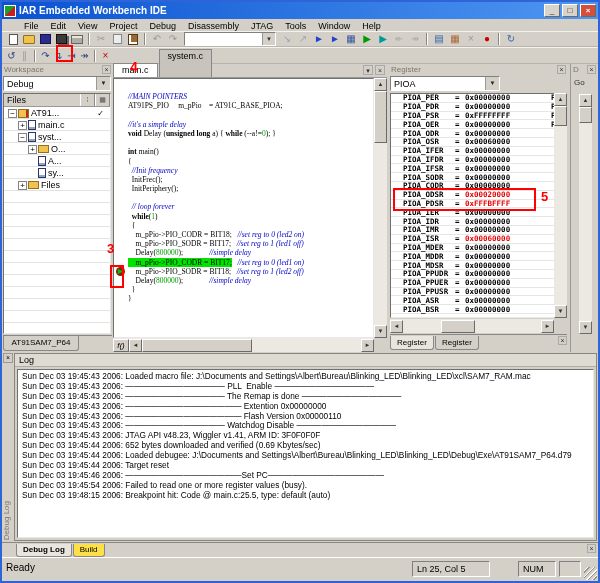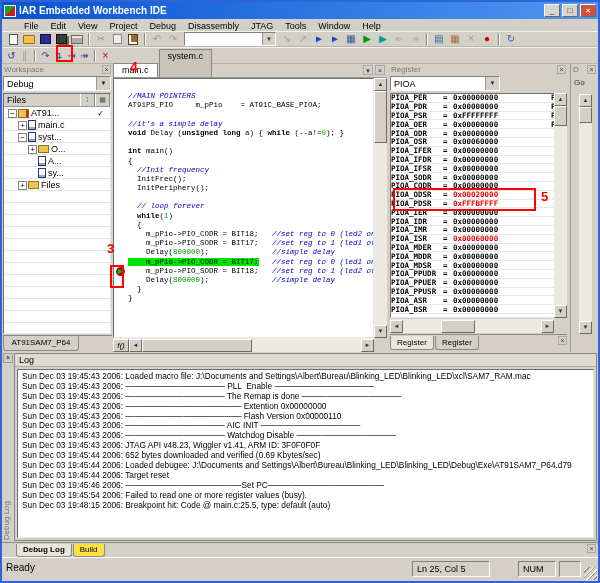--- a/index.html
+++ b/index.html
@@ -61,21 +61,21 @@
 .ws-tab{width:76px;height:15px;background:#d4d0c8;border:1px solid #888;border-top:none;border-radius:0 0 3px 3px;font-size:8px;text-align:center;line-height:14px}
 
 #editor{left:113px;top:64px;width:274px;height:288px}
 .ed-tabs{position:absolute;left:0;top:0;right:0;height:14px;display:flex;align-items:flex-end;border-bottom:1px solid #999;background:#d4d0c8}
 .ed-tab{height:28px;padding:0 8px;font-size:9px;line-height:13px;background:#c8c4bc;border:1px solid #888;border-bottom:none;margin-right:1px}
 .ed-tab.active{background:#fff;height:14px}
 .ed-mini{margin-left:auto;display:flex;gap:2px;padding:0 2px 2px 0}
 .ed-mini span{width:10px;height:10px;font-size:7px;line-height:9px;text-align:center;color:#333;border:1px solid #aaa;background:#d4d0c8}
 #code-box{position:absolute;left:0;top:14px;right:13px;bottom:14px;overflow:hidden}
 #code-area{position:absolute;left:0;top:0;right:0;padding:4px 0 0 14px}
-.cline{height:9.2px;line-height:9.2px;white-space:pre;font-family:Liberation Mono, monospace;font-size:7.5px;color:#000}
+.cline{height:9.2px;line-height:9.2px;white-space:pre;font-family:Liberation Serif, serif;font-size:7.5px;color:#000}
 .tok-c{color:#0202c8;font-style:italic}
 .tok-k{font-weight:bold}
 .tok-n{color:#00a000}
 .tok-h{background:#00e400}
 .exec-marker{position:absolute;left:2px;width:10px;height:9px}
 .bp-dot{position:absolute;left:0;top:0;width:9px;height:9px;background:#a01010;border-radius:50%}
 .exec-arrow{position:absolute;left:0;top:-1px;font-size:9px;color:#00c400;text-shadow:0 0 1px #005500}
 .vscroll{position:absolute;width:13px;background:#ece9e2}
 #ed-vscroll{right:0;top:14px;bottom:14px}
 .sbtn{position:absolute;left:0;width:13px;height:13px;background:#d4d0c8;border:1px solid;border-color:#fff #6a6a6a #6a6a6a #fff;font-size:6px;text-align:center;line-height:11px;color:#333}
@@ -83,21 +83,21 @@
 .hscroll{position:absolute;height:14px;background:#ece9e2;display:flex;align-items:center}
 #ed-bottom{left:0;right:13px;bottom:0}
 .fxbtn{width:16px;height:13px;background:#d4d0c8;border:1px solid;border-color:#fff #6a6a6a #6a6a6a #fff;font-size:8px;font-style:italic;text-align:center;line-height:11px;flex:none}
 .hbtn{width:13px;height:13px;background:#d4d0c8;border:1px solid;border-color:#fff #6a6a6a #6a6a6a #fff;font-size:6px;text-align:center;line-height:11px;color:#333;flex:none}
 .htrack{flex:1;height:13px;position:relative}
 .hthumb{position:absolute;top:0;height:13px;background:#d4d0c8;border:1px solid;border-color:#fff #6a6a6a #6a6a6a #fff}
 
 #register{left:389px;top:64px;width:179px;height:288px}
 #reg-combo{left:1px;top:12px;width:110px}
 #reg-grid{position:absolute;left:1px;top:29px;right:1px;bottom:34px;overflow:hidden}
-.rrow{height:8.8px;display:flex;align-items:center;font-family:"DejaVu Sans Mono",monospace;font-size:7.5px;font-weight:bold;border-bottom:1px solid #e6e6e6;padding-left:0;white-space:nowrap}
+.rrow{height:8.8px;display:flex;align-items:center;font-family:"DejaVu Sans Mono",monospace;font-size:7.5px;font-weight:bold;border-bottom:1px solid #e6e6e6;padding-left:12px;white-space:nowrap}
 .rname{width:52px;flex:none}
 .req{width:10px;flex:none}
 .rval{flex:none}
 .rval.changed{color:#e80000}
 .rcol2{margin-left:auto;width:15px;overflow:hidden;flex:none}
 #reg-vscroll{right:1px;top:29px;bottom:34px;width:13px}
 #reg-hscroll{left:1px;right:14px;bottom:19px}
 .reg-tab-strip{position:absolute;left:1px;right:1px;bottom:0;height:18px;border-top:1px solid #888;display:flex;align-items:flex-start;padding-top:1px}
 .reg-tab{width:44px;height:14px;background:#d4d0c8;border:1px solid #888;border-top:none;border-radius:0 0 3px 3px;font-size:8px;text-align:center;line-height:13px;margin-right:1px}
 .reg-tab.front{background:#e8e5de}
@@ -570,21 +570,20 @@
     <div class="log-close">×</div>
     <div class="log-side">Debug Log</div>
     <div class="log-frame">
       <div class="log-head">Log</div>
       <div class="log-body" id="log-body">
           <div class="log-line">Sun Dec 03 19:45:43 2006: Loaded macro file: J:\Documents and Settings\Albert\Bureau\Blinking_LED\Blinking_LED\xcl\SAM7_RAM.mac</div>
           <div class="log-line">Sun Dec 03 19:45:43 2006: ———————————— PLL  Enable ————————————</div>
           <div class="log-line">Sun Dec 03 19:45:43 2006: ———————————— The Remap is done ————————————</div>
           <div class="log-line">Sun Dec 03 19:45:43 2006: —————————————— Extention 0x00000000</div>
           <div class="log-line">Sun Dec 03 19:45:43 2006: —————————————— Flash Version 0x00000110</div>
-          <div class="log-line">Sun Dec 03 19:45:43 2006: ———————————— AIC INIT ————————————</div>
           <div class="log-line">Sun Dec 03 19:45:43 2006: ———————————— Watchdog Disable ————————————</div>
           <div class="log-line">Sun Dec 03 19:45:43 2006: JTAG API v48.23, Wiggler v1.41, ARM ID: 3F0F0F0F</div>
           <div class="log-line">Sun Dec 03 19:45:44 2006: 652 bytes downloaded and verified (0.69 Kbytes/sec)</div>
           <div class="log-line">Sun Dec 03 19:45:44 2006: Loaded debugee: J:\Documents and Settings\Albert\Bureau\Blinking_LED\Blinking_LED\Debug\Exe\AT91SAM7_P64.d79</div>
           <div class="log-line">Sun Dec 03 19:45:44 2006: Target reset</div>
           <div class="log-line">Sun Dec 03 19:45:46 2006: ——————————————Set PC——————————————</div>
           <div class="log-line">Sun Dec 03 19:45:54 2006: Failed to read one or more register values (busy).</div>
           <div class="log-line">Sun Dec 03 19:48:15 2006: Breakpoint hit: Code @ main.c:25.5, type: default (auto)</div>
         </div>
     </div>

